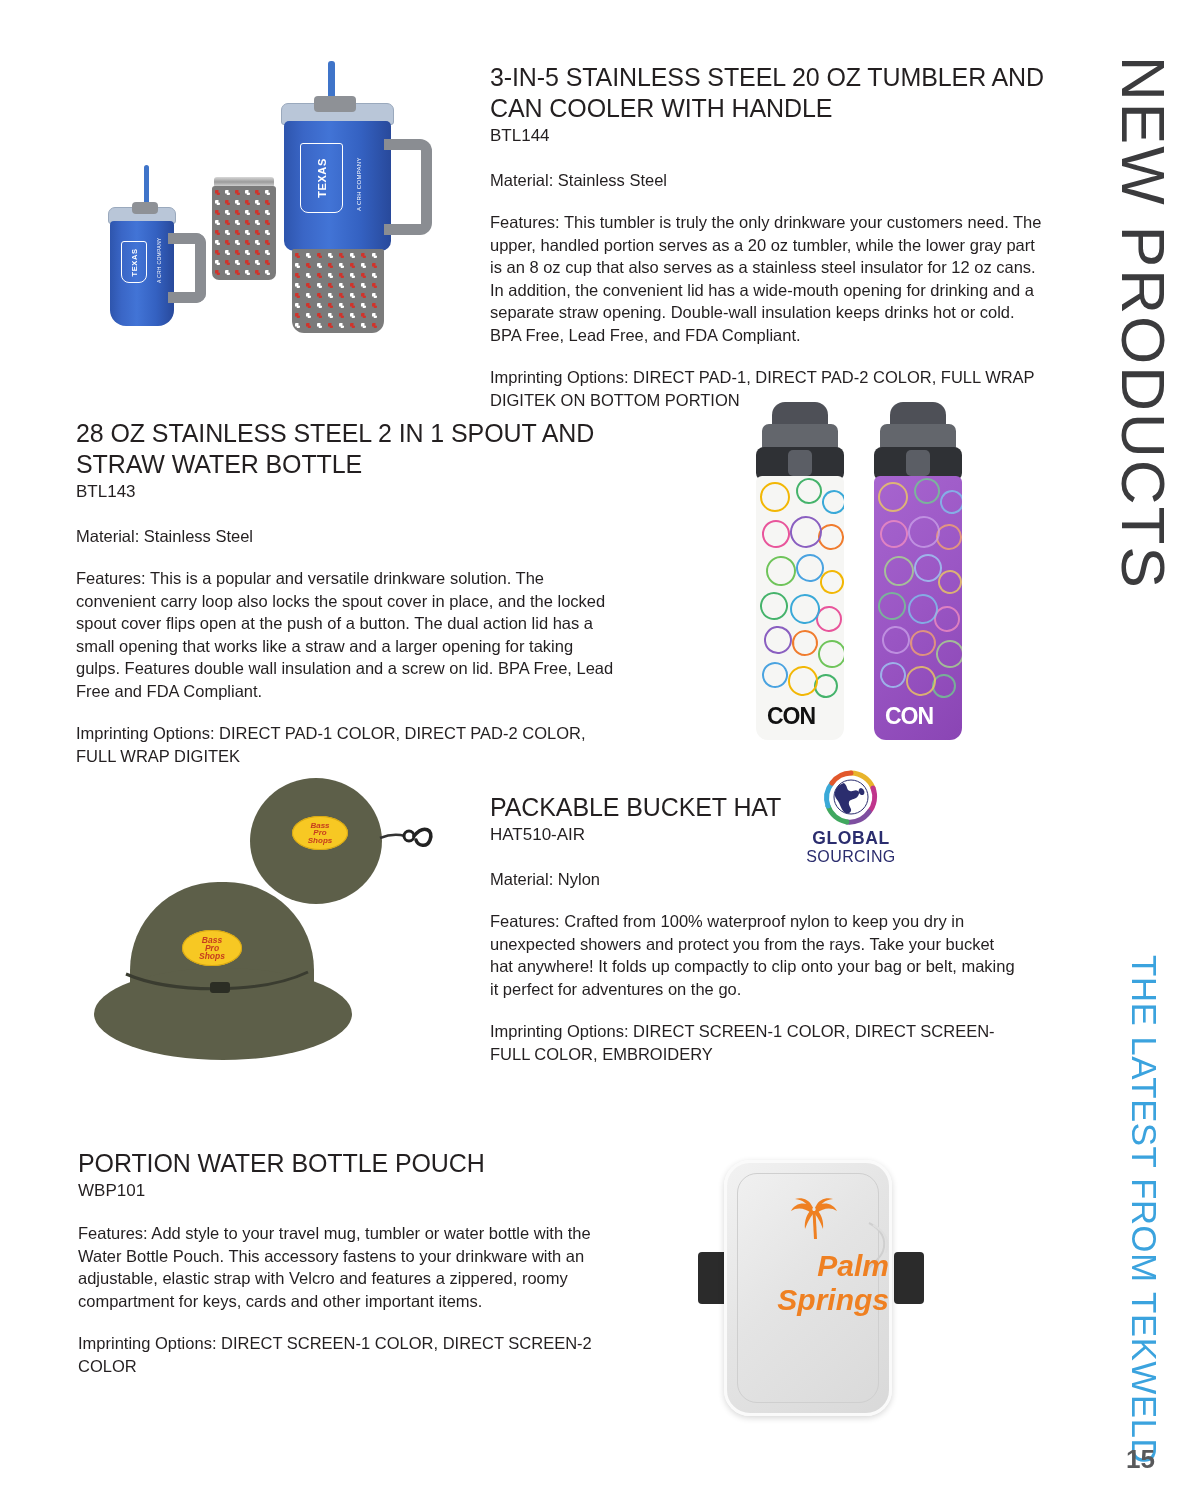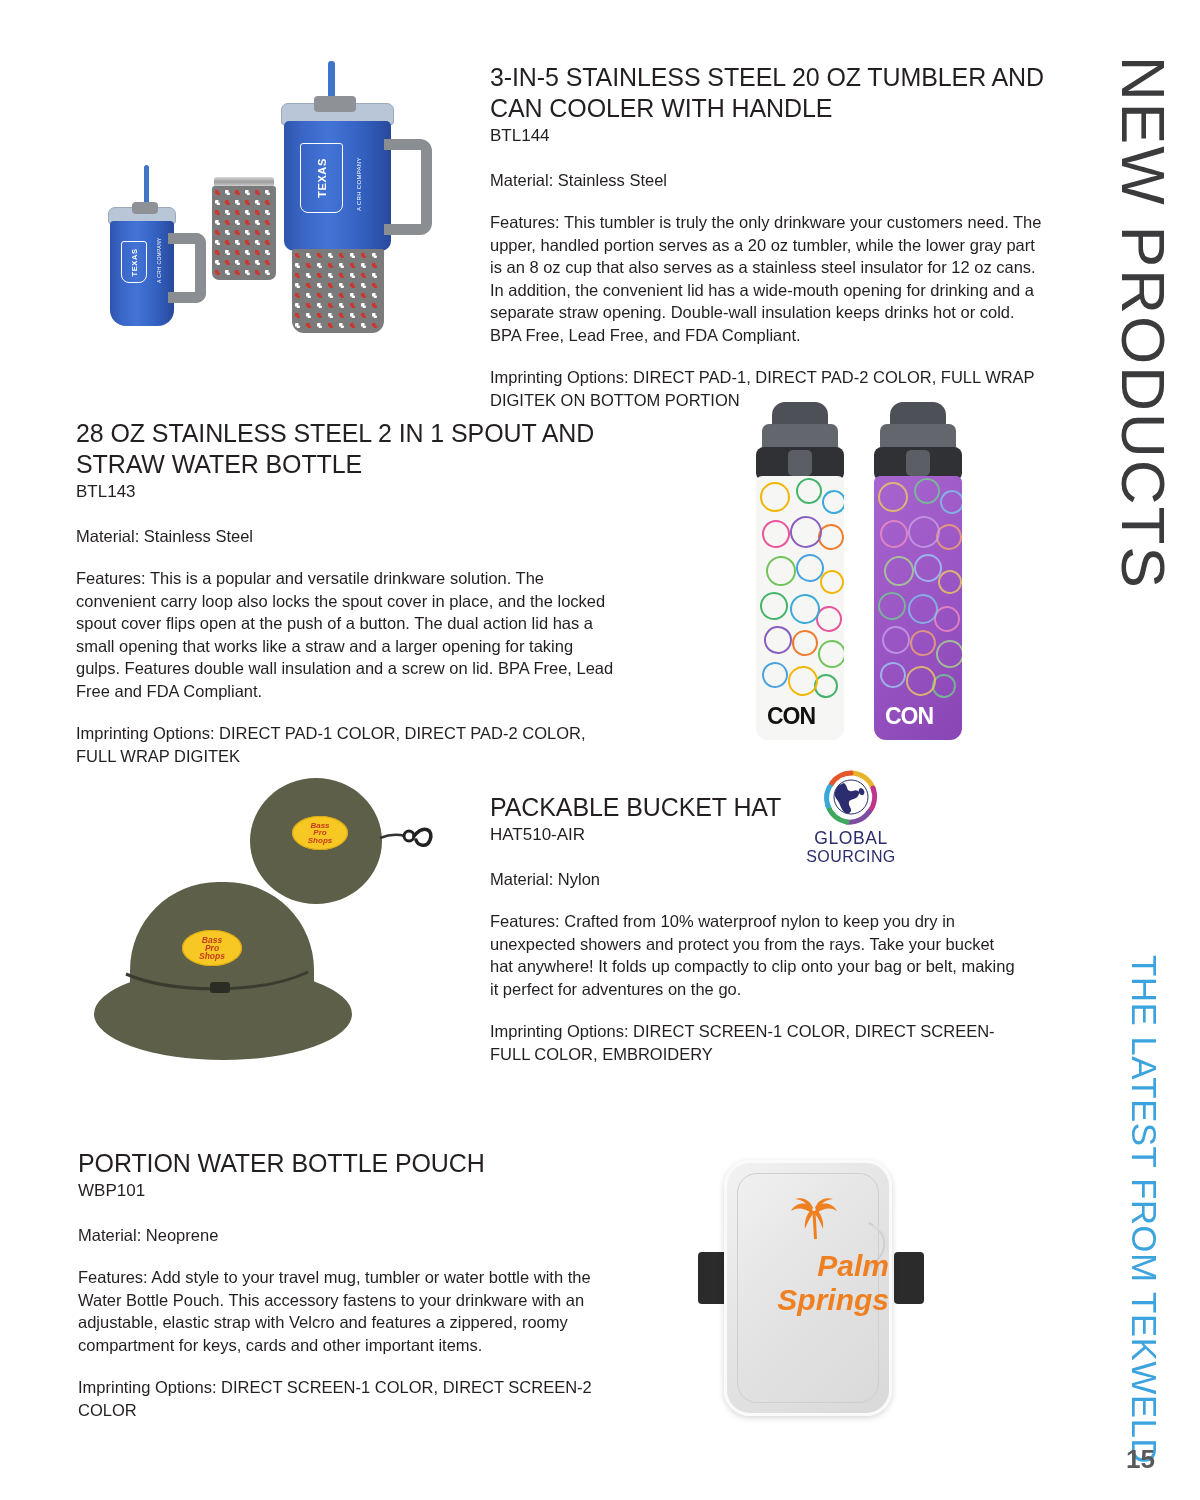--- a/index.html
+++ b/index.html
@@ -90,21 +90,21 @@
 
   
   #global-sourcing {
     position: absolute;
     left: 803px; top: 768px;
     width: 96px;
     text-align: center;
   }
   #gs-globe-wrap { position: relative; width: 64px; height: 60px; margin: 0 auto; }
   #gs-word-global {
-    font-size: 17.5px; font-weight: 400; color: #2b2d6e;
+    font-size: 17.5px; font-weight: 700; color: #2b2d6e;
     letter-spacing: 0.6px; line-height: 19px; margin-top: 1px;
   }
   #gs-word-sourcing {
     font-size: 16px; font-weight: 400; color: #2b2d6e;
     letter-spacing: 0.4px; line-height: 18px;
   }
 
   
   .art { position: absolute; }
 
@@ -467,28 +467,27 @@
       </svg>
     </div>
     <div id="gs-word-global">GLOBAL</div>
     <div id="gs-word-sourcing">SOURCING</div>
   </div>
 
   <div class="block" id="block-hat">
     <h2 class="prod-title">PACKABLE BUCKET HAT</h2>
     <p class="prod-sku">HAT510-AIR</p>
     <p class="prod-material">Material: Nylon</p>
-    <p class="prod-features">Features: Crafted from 10% waterproof nylon to keep you dry in unexpected showers and protect you from the rays. Take your bucket hat anywhere! It folds up compactly to clip onto your bag or belt, making it perfect for adventures on the go.</p>
+    <p class="prod-features">Features: Crafted from 100% waterproof nylon to keep you dry in unexpected showers and protect you from the rays. Take your bucket hat anywhere! It folds up compactly to clip onto your bag or belt, making it perfect for adventures on the go.</p>
     <p class="prod-imprint">Imprinting Options: DIRECT SCREEN-1 COLOR, DIRECT SCREEN-FULL COLOR, EMBROIDERY</p>
   </div>
 
   <div class="block" id="block-pouch">
     <h2 class="prod-title">PORTION WATER BOTTLE POUCH</h2>
     <p class="prod-sku">WBP101</p>
-    <p class="prod-material">Material: Neoprene</p>
     <p class="prod-features">Features:  Add style to your travel mug, tumbler or water bottle with the Water Bottle Pouch. This accessory fastens to your drinkware with an adjustable, elastic strap with Velcro and features a zippered, roomy compartment for keys, cards and other important items.</p>
     <p class="prod-imprint">Imprinting Options: DIRECT SCREEN-1 COLOR, DIRECT SCREEN-2 COLOR</p>
   </div>
 
   <div class="art" id="art-pouch">
     <div class="pouch-strap" style="left:30px;"></div>
     <div class="pouch-strap" style="left:226px;"></div>
     <div id="pouch-body">
       <div id="pouch-inner"></div>
 

